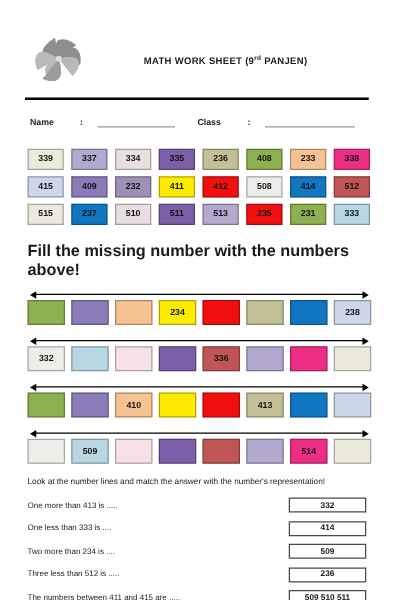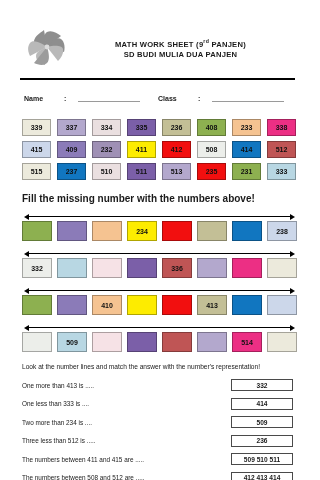--- a/index.html
+++ b/index.html
@@ -99,21 +99,21 @@
     display: flex;
     align-items: center;
     justify-content: center;
     font-size: 7px;
     font-weight: bold;
     color: #111;
   }
 
   
   .instruction {
-    font-size: 10px;
+    font-size: 13px;
     font-weight: bold;
     margin-top: 13px;
     padding-left: 4px;
   }
   .instruction2 {
     font-size: 6.6px;
     font-weight: normal;
     margin-top: 10px;
     padding-left: 4px;
   }
@@ -214,21 +214,20 @@
           </g>
           <g fill="#9c9c9c">
             <path d="M0,0 L-13,16 C-9,18 -3,19 0,16 C3,13 2,6 0,0 Z"></path>
           </g>
           <circle cx="0" cy="0" r="2.4" fill="#dcdcdc"></circle>
         </g>
       </svg>
     </div>
     <div class="title-block">
       <div class="title-line"><span>MATH WORK SHEET (9</span><sup>rd</sup><span> PANJEN)</span></div>
-      <div class="title-line">SD BUDI MULIA DUA PANJEN</div>
     </div>
   </div>
   <div class="rule"></div>
 
   <div class="idrow">
     <span class="idlabel">Name</span>
     <span class="idcolon">:</span>
     <span class="idblank blank-name"></span>
     <span class="idgap"></span>
     <span class="idlabel">Class</span>

